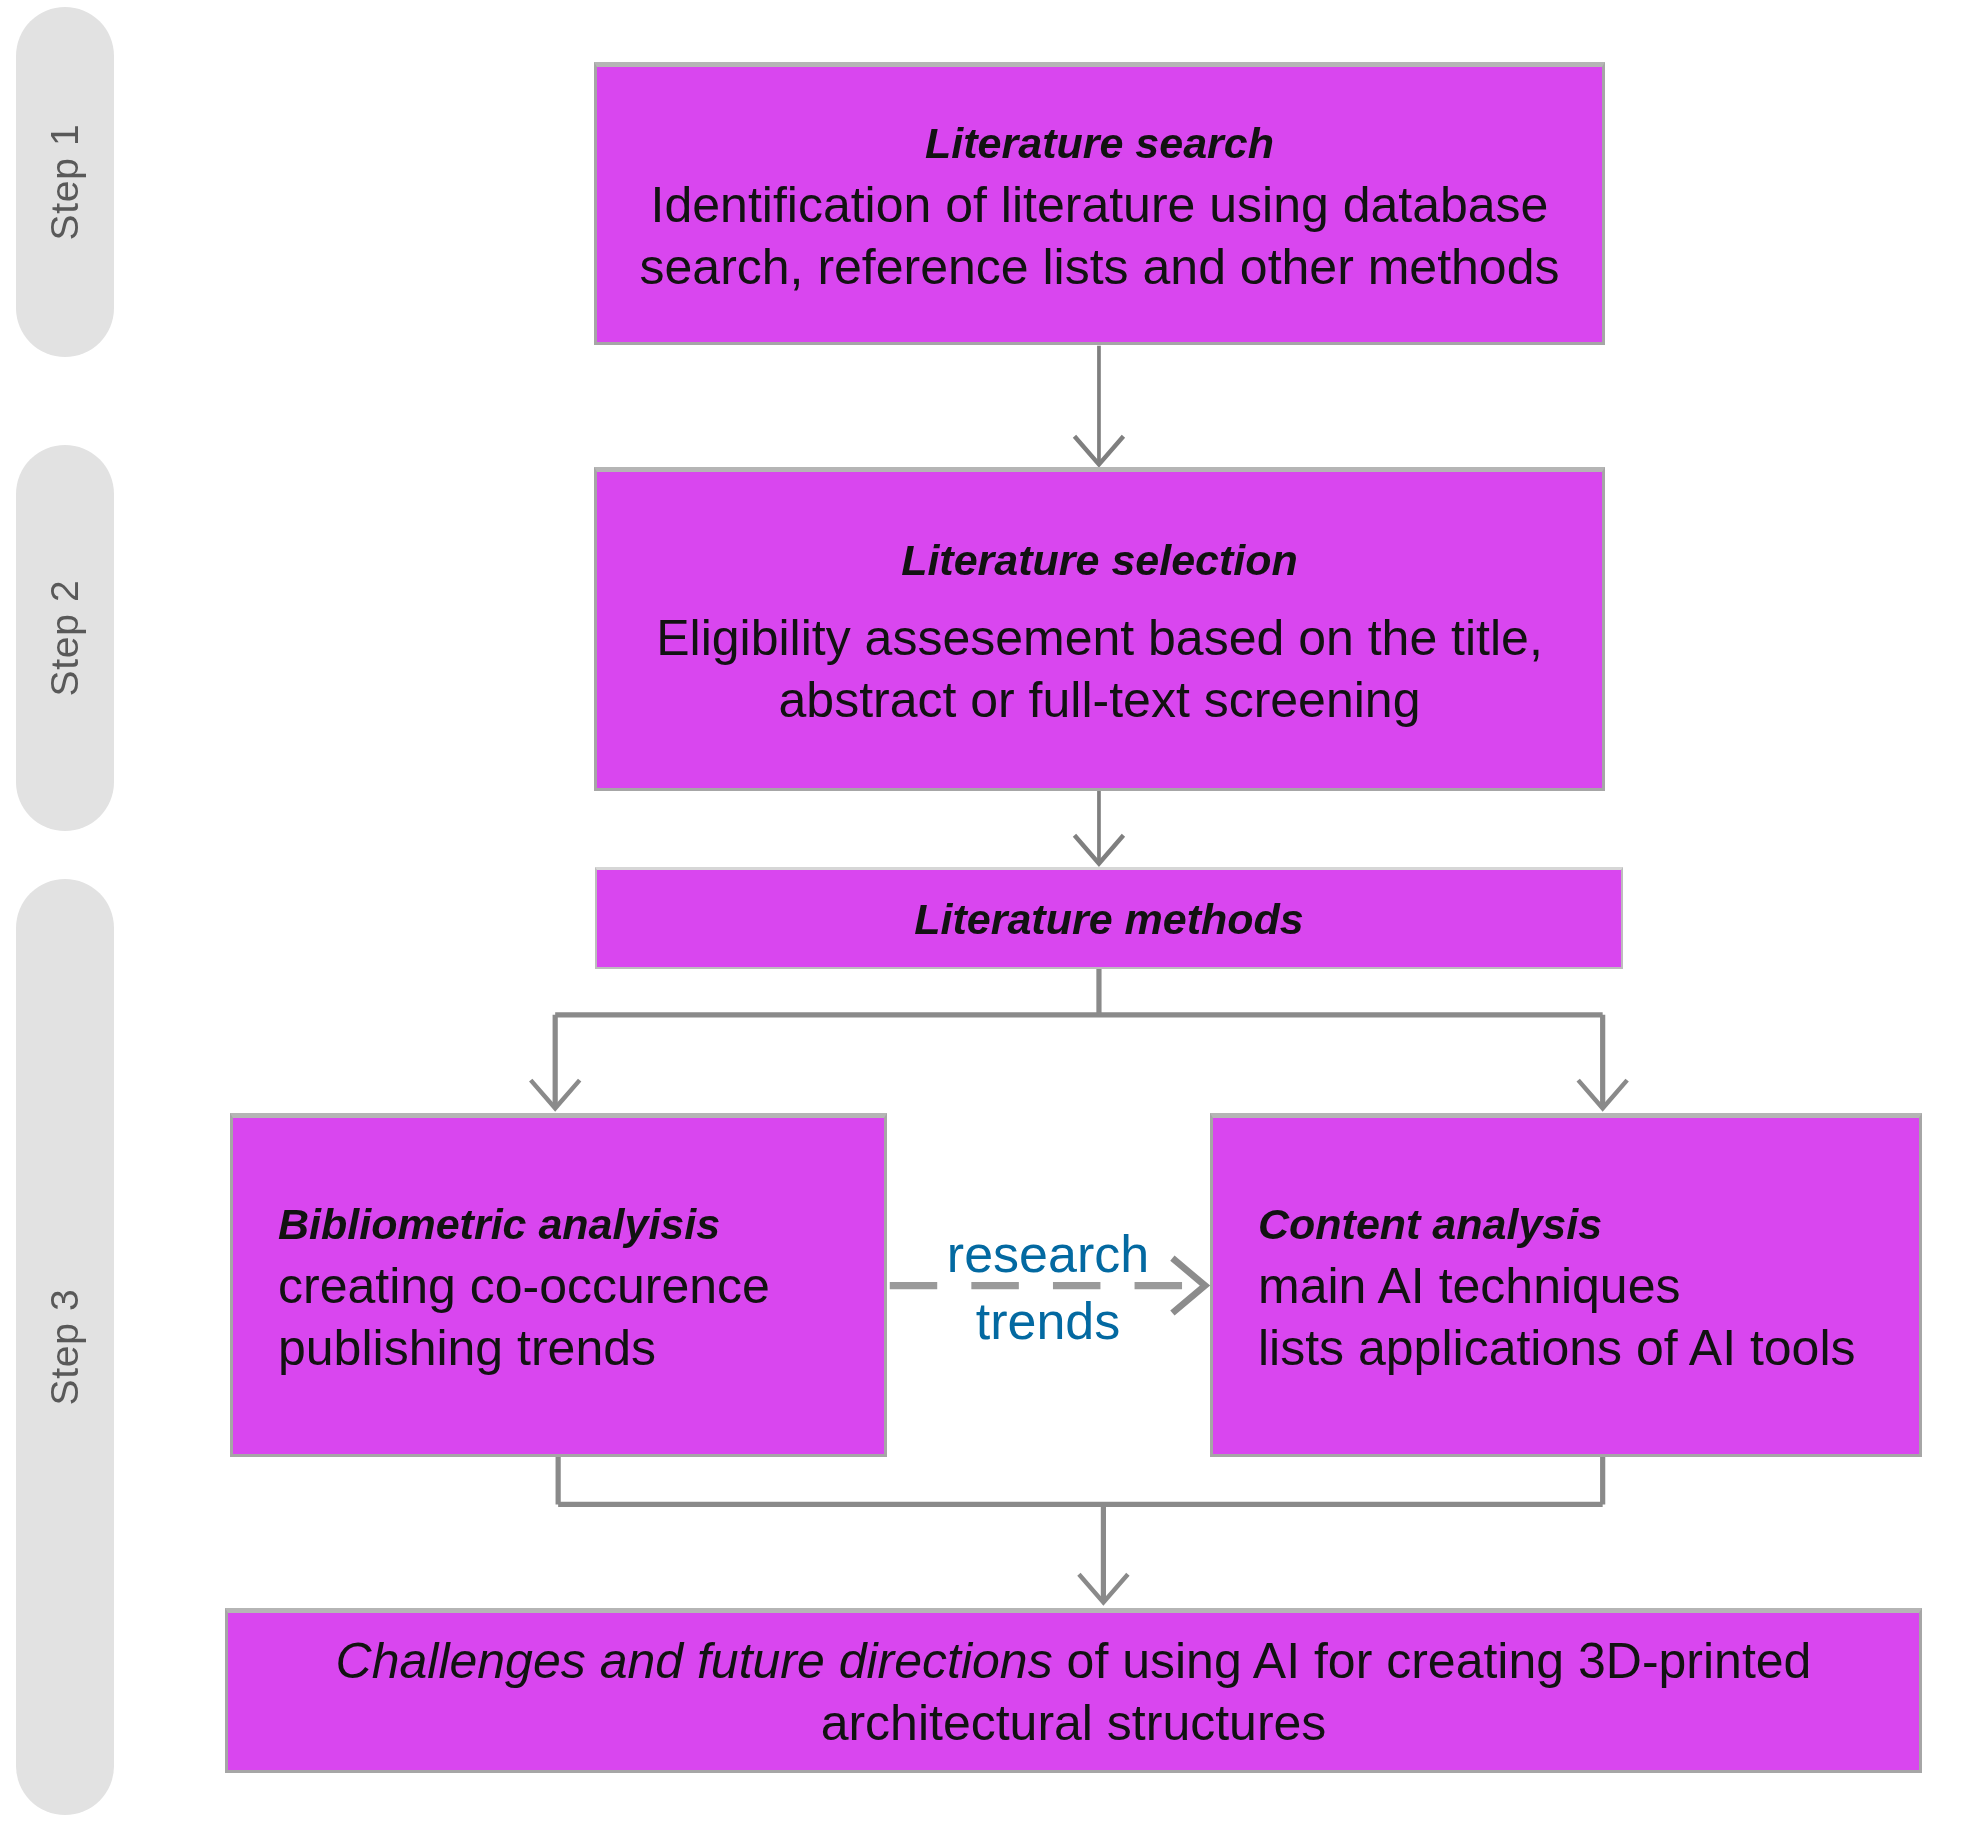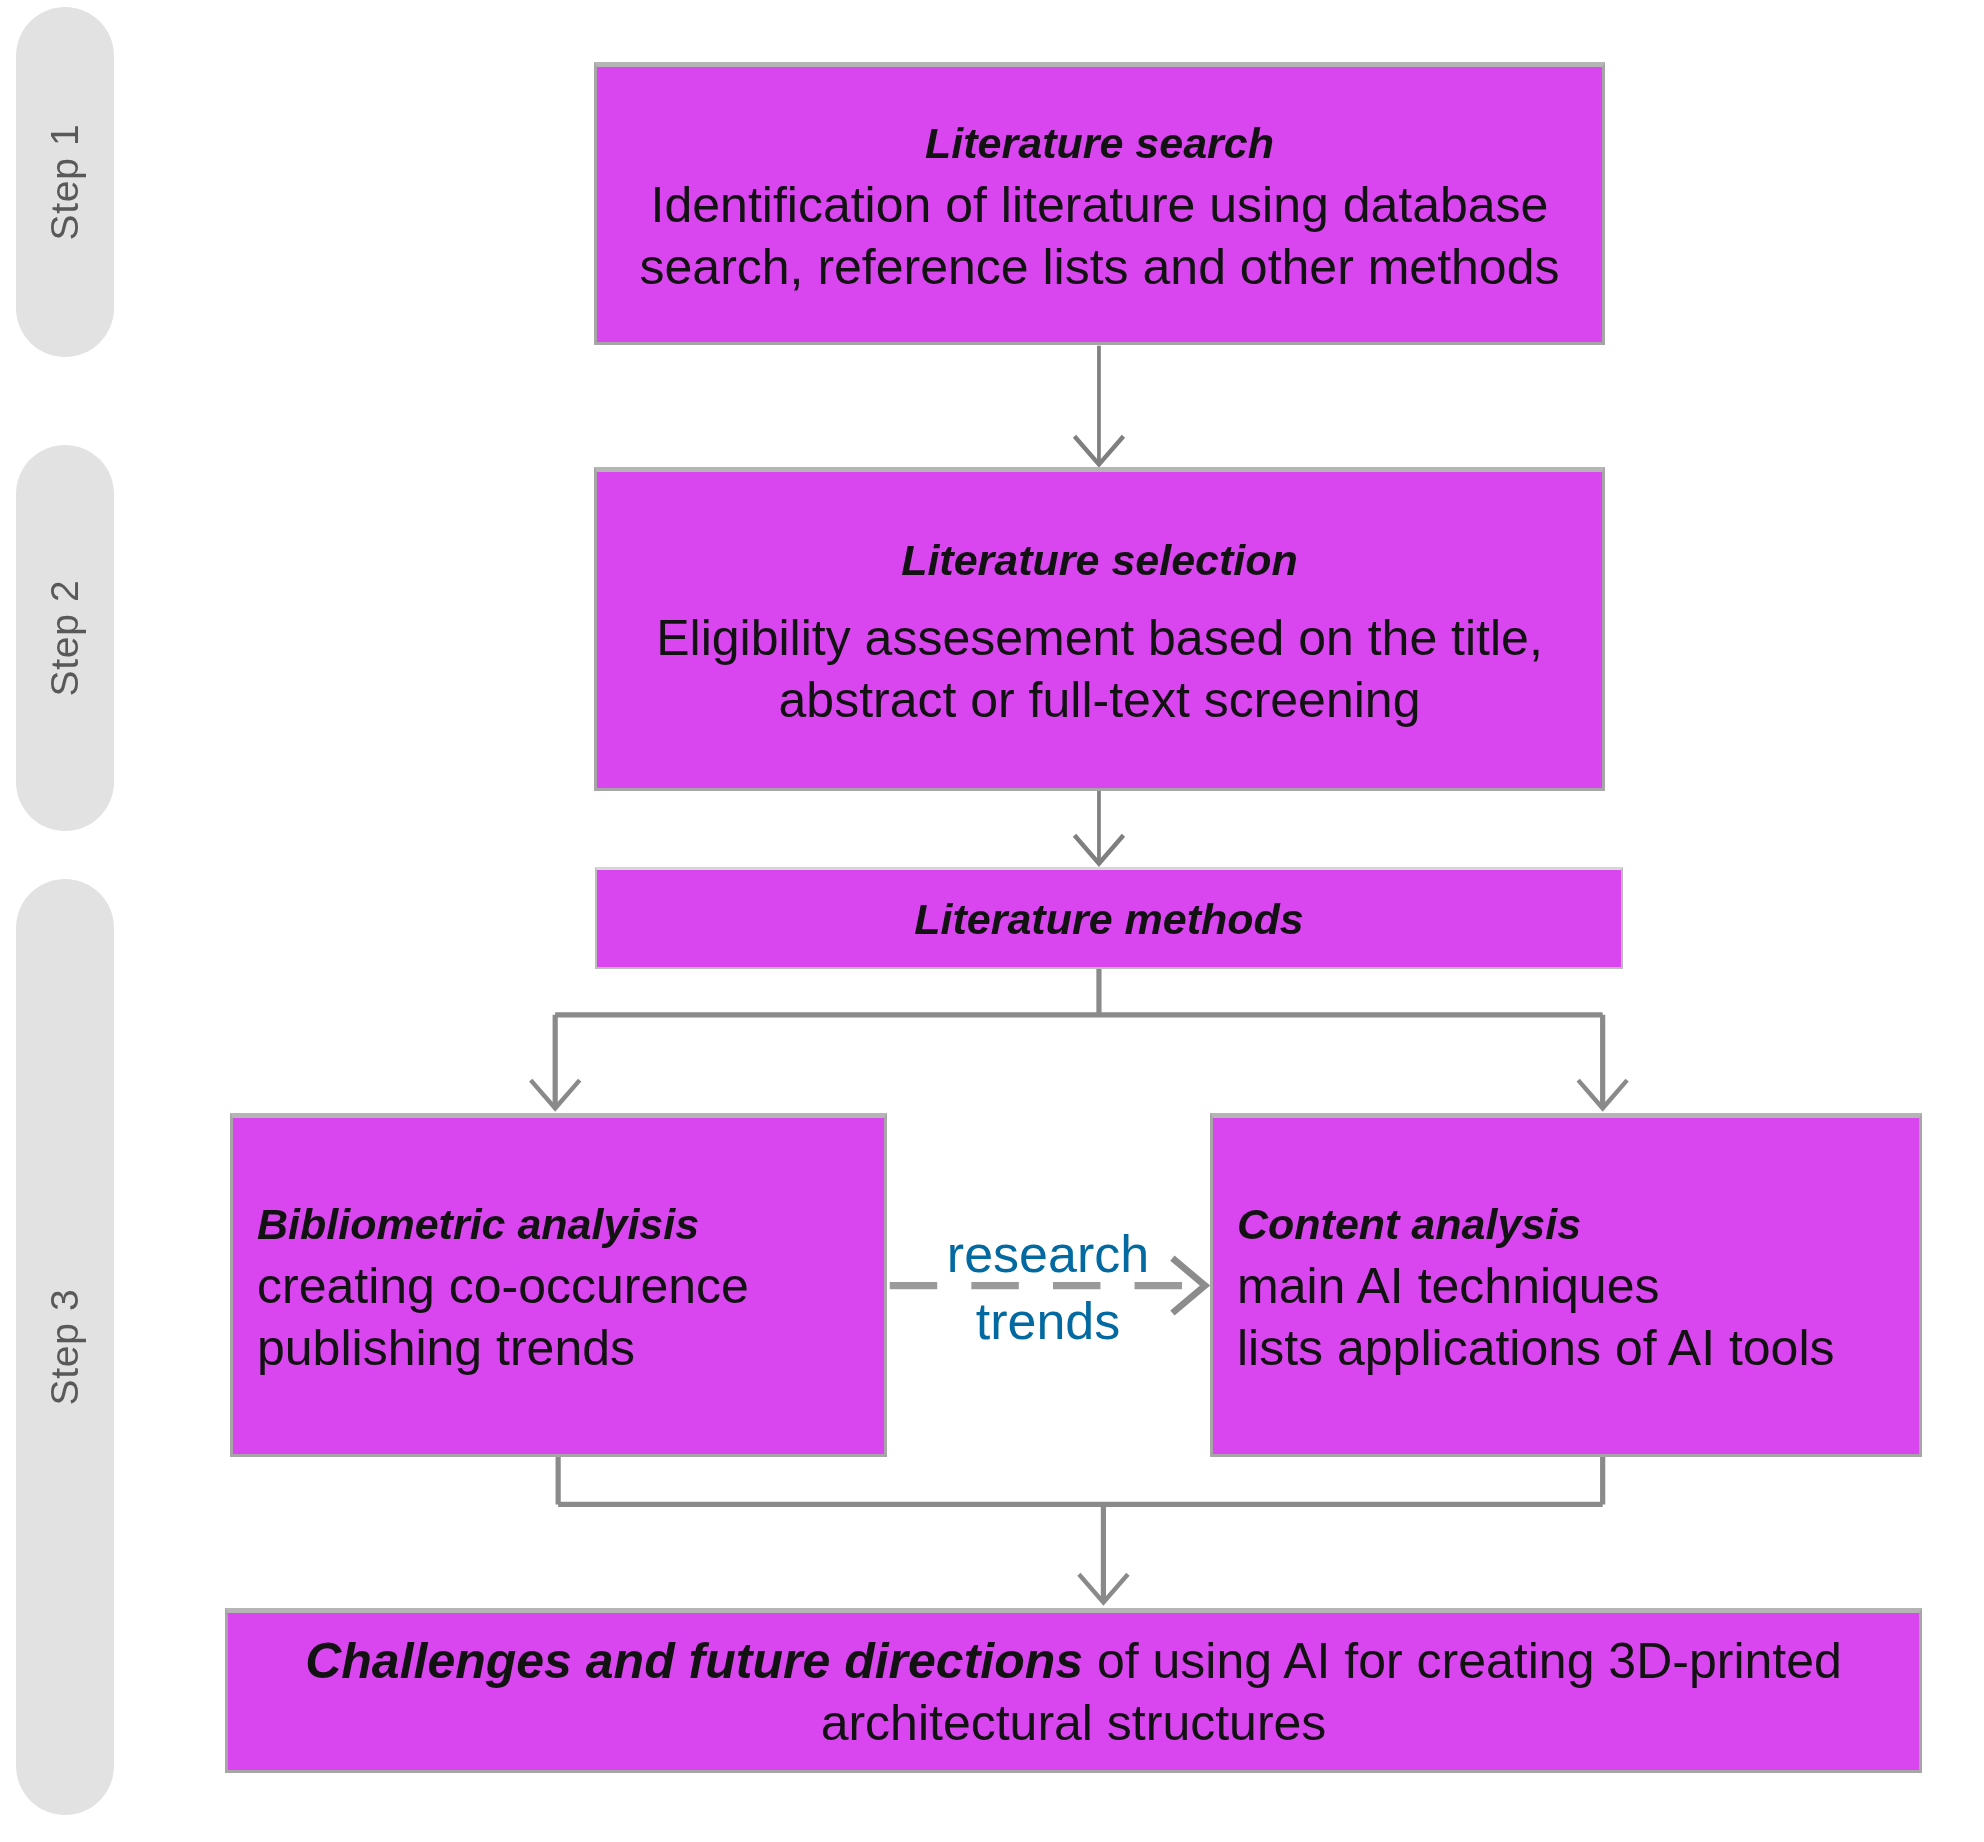--- a/index.html
+++ b/index.html
@@ -31,34 +31,34 @@
   
   .box{
     position:absolute;
     background:#d946ef;
     border:3px solid #a6a6a6;
     border-top:5.2px solid #b5b5b5;
     box-sizing:border-box;
     display:flex;flex-direction:column;justify-content:center;
   }
   .box.center{align-items:center;text-align:center;}
-  .box.left{align-items:flex-start;text-align:left;padding-left:24px;}
+  .box.left{align-items:flex-start;text-align:left;padding-left:45px;}
   .box.thin{border:2.2px solid #bdbdbd;border-top:3.7px solid #d6d6d6;}
 
   .box-title{
     font-size:43px;font-weight:700;font-style:italic;line-height:62px;
   }
   .box-text{
     font-size:50px;line-height:62px;
   }
   .w1{max-width:935px;}
   .w2{max-width:950px;margin-top:16px;}
   .w6{max-width:1543px;}
 
-  .inline-title{font-weight:700;font-style:italic;}
+  .inline-title{font-weight:400;font-style:italic;}
 
   
   .arrow-label{
     position:absolute;
     width:326px;left:885px;
     text-align:center;
     font-size:52px;line-height:62px;
     color:#0369a1;
   }
   .arrow-label.top{top:1223px;}

